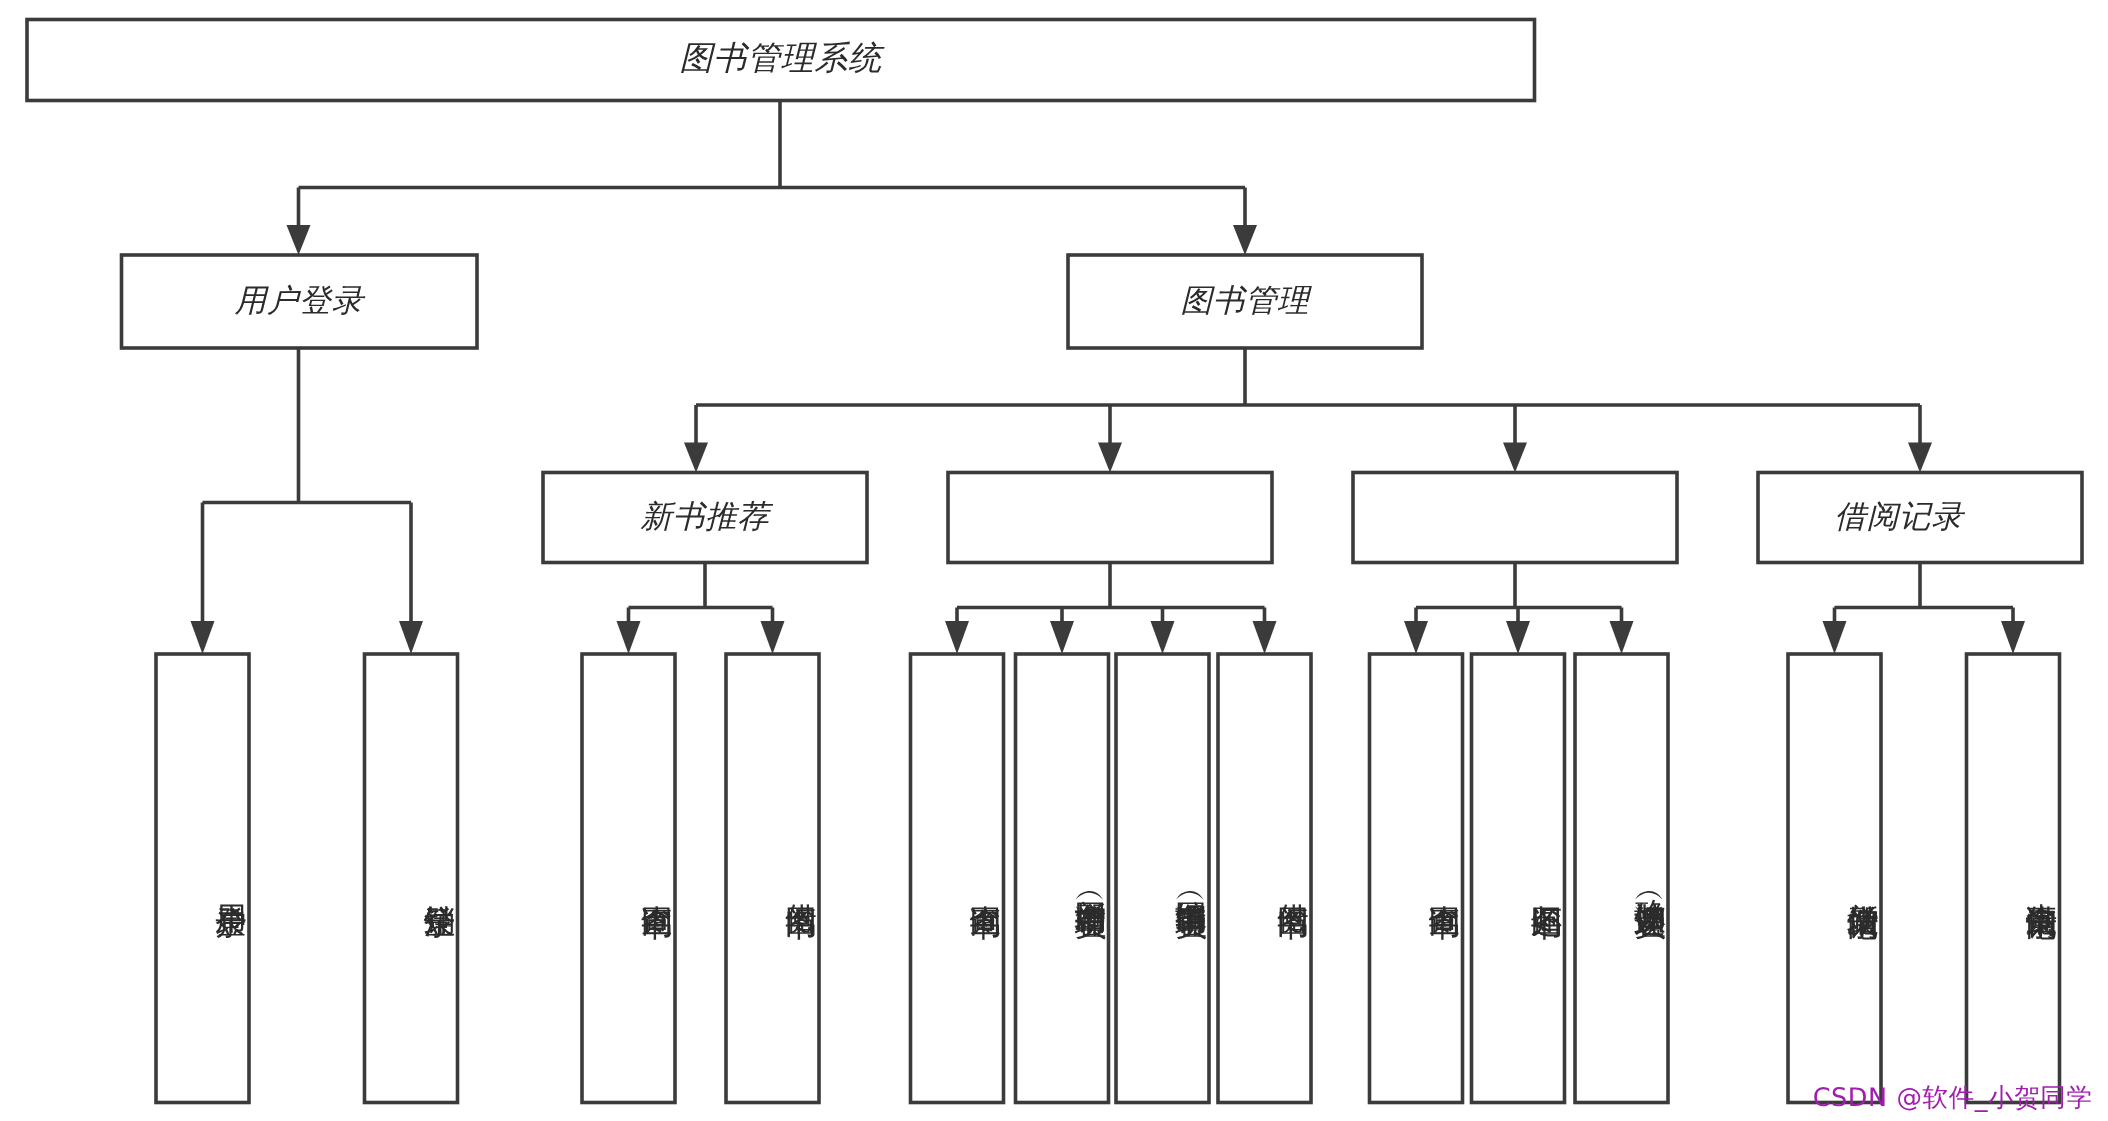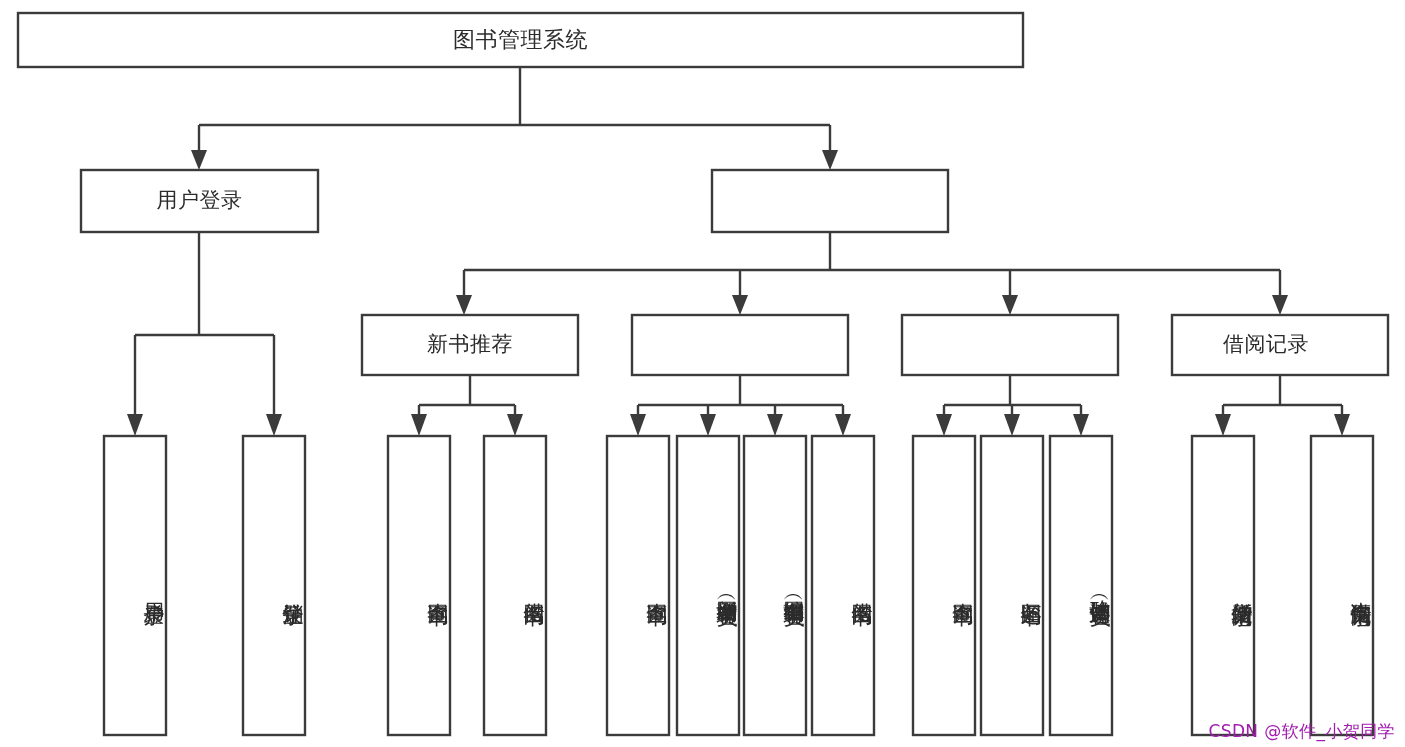--- a/index.html
+++ b/index.html
@@ -47,20 +47,21 @@
     justify-content: center;
     color: #2b2b2b;
     font-family: "DejaVu Sans", "Liberation Sans", sans-serif;
     pointer-events: none;
     box-sizing: border-box;
   }
   .node-label.horizontal {
     font-size: 21px;
     line-height: 1.2;
     letter-spacing: 0.5px;
+    font-style: italic;
   }
   .node-label.vertical {
     writing-mode: vertical-rl;
     text-orientation: upright;
     font-size: 21px;
     line-height: 1.18;
     letter-spacing: 1px;
     align-items: flex-start;
     justify-content: center;
     padding-top: 4px;
@@ -185,20 +186,21 @@
       <path class="conn-line" d="M 1342 405 L 1342 416"></path>
       <polygon class="arrow-head" points="1215,414 1231,414 1223,436"></polygon>
       <polygon class="arrow-head" points="1334,414 1350,414 1342,436"></polygon>
     </g>
 
   </svg>
 
   <div class="node-label horizontal root" style="left:18px; top:13px; width:1005px; height:54px;">图书管理系统</div>
 
   <div class="node-label horizontal" style="left:81px; top:170px; width:237px; height:62px;">用户登录</div>
+  <div class="node-label horizontal" style="left:712px; top:170px; width:236px; height:62px;">图书管理</div>
 
   <div class="node-label horizontal" style="left:362px; top:315px; width:216px; height:60px;">新书推荐</div>
   <div class="node-label horizontal" style="left:1172px; top:315px; width:188px; height:60px;">借阅记录</div>
 
   <div class="node-label vertical" style="left:104px; top:436px; width:62px; height:299px;">用户登录</div>
   <div class="node-label vertical" style="left:243px; top:436px; width:62px; height:299px;">注销登录</div>
 
   <div class="node-label vertical" style="left:388px; top:436px; width:62px; height:299px;">查询图书</div>
   <div class="node-label vertical" style="left:484px; top:436px; width:62px; height:299px;">借阅图书</div>
 

